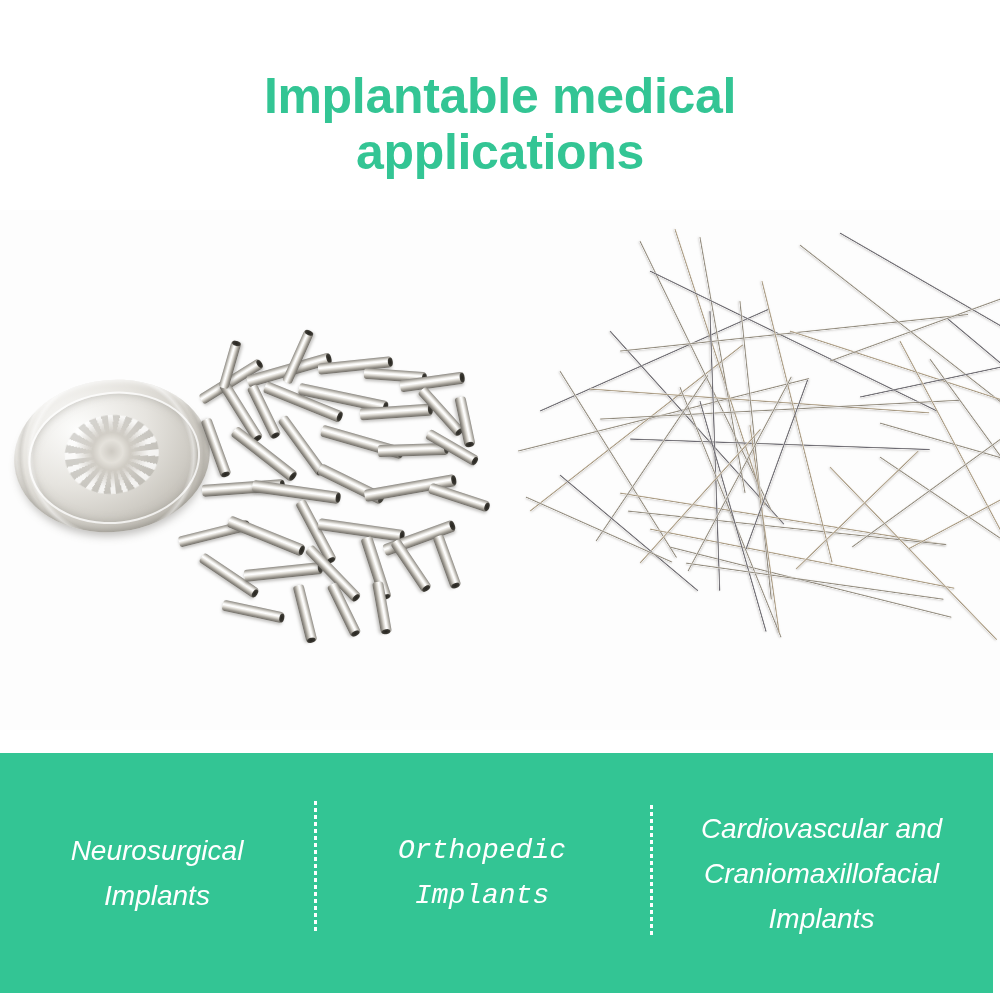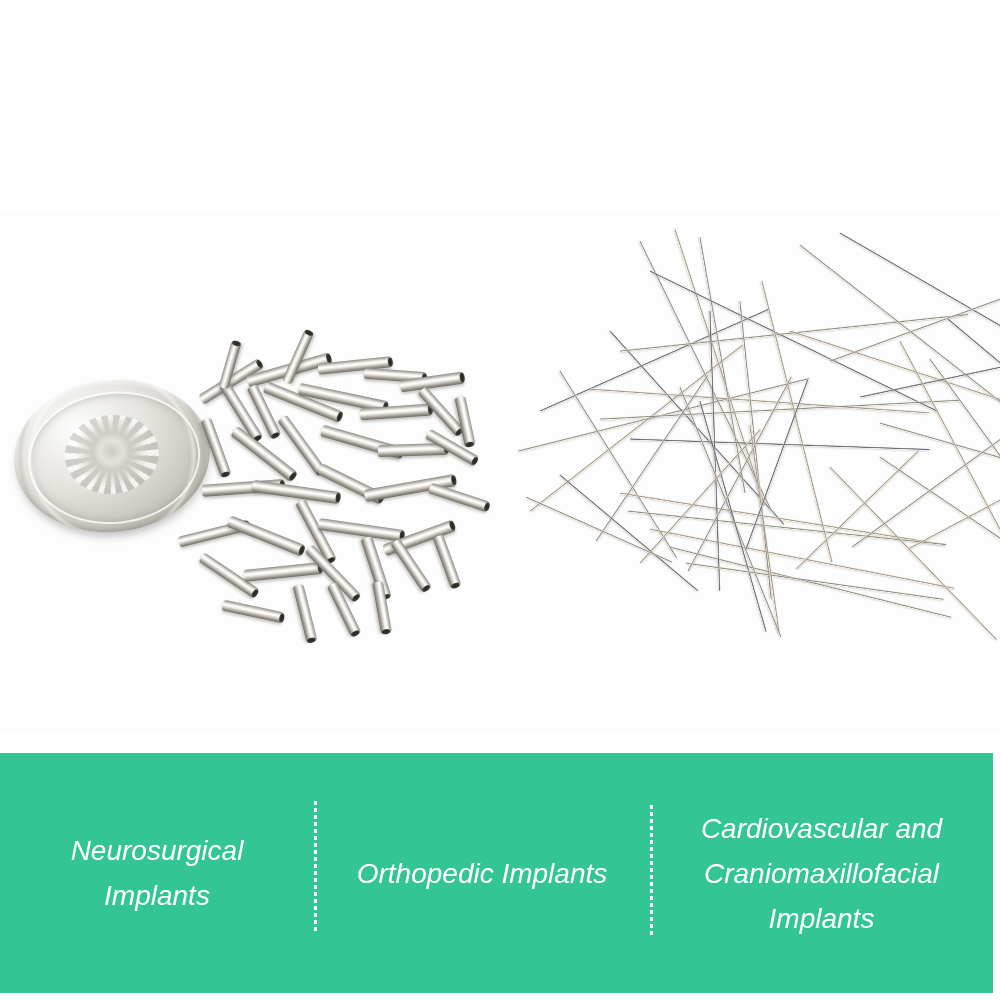--- a/index.html
+++ b/index.html
@@ -171,39 +171,41 @@
     font-family: "Liberation Sans", sans-serif;
     font-style: italic;
     font-size: 28px;
     line-height: 45px;
     text-align: center;
     white-space: pre-line;
     padding: 0 14px;
     box-sizing: border-box;
   }
   .cat-0 { width: 314px; }
-  .cat-1 { width: 336px; }
+  .cat-1 { width: 336px; font-family: Liberation Mono, monospace; }
   .cat-2 { width: 343px; }
 
   .divider {
     position: absolute;
     width: 3px;
     background-image: linear-gradient(#ffffff 52%, rgba(255,255,255,0) 0%);
     background-position: left;
     background-size: 3px 7px;
     background-repeat: repeat-y;
   }
   .divider-0 { left: 314px; top: 48px; height: 133px; }
   .divider-1 { left: 650px; top: 52px; height: 133px; }
 </style>
 </head>
 <body>
 
 <div class="page">
 
+  <div class="title">Implantable medical
+applications</div>
 
   <div class="photos">
 
     <div class="photo photo-left">
 
       <div class="coin">
         <div class="coin-legend"></div>
       </div>
 
       <div class="tube" style="left:196px;top:166px;width:70px;height:11px;transform:rotate(-32deg);"></div>

